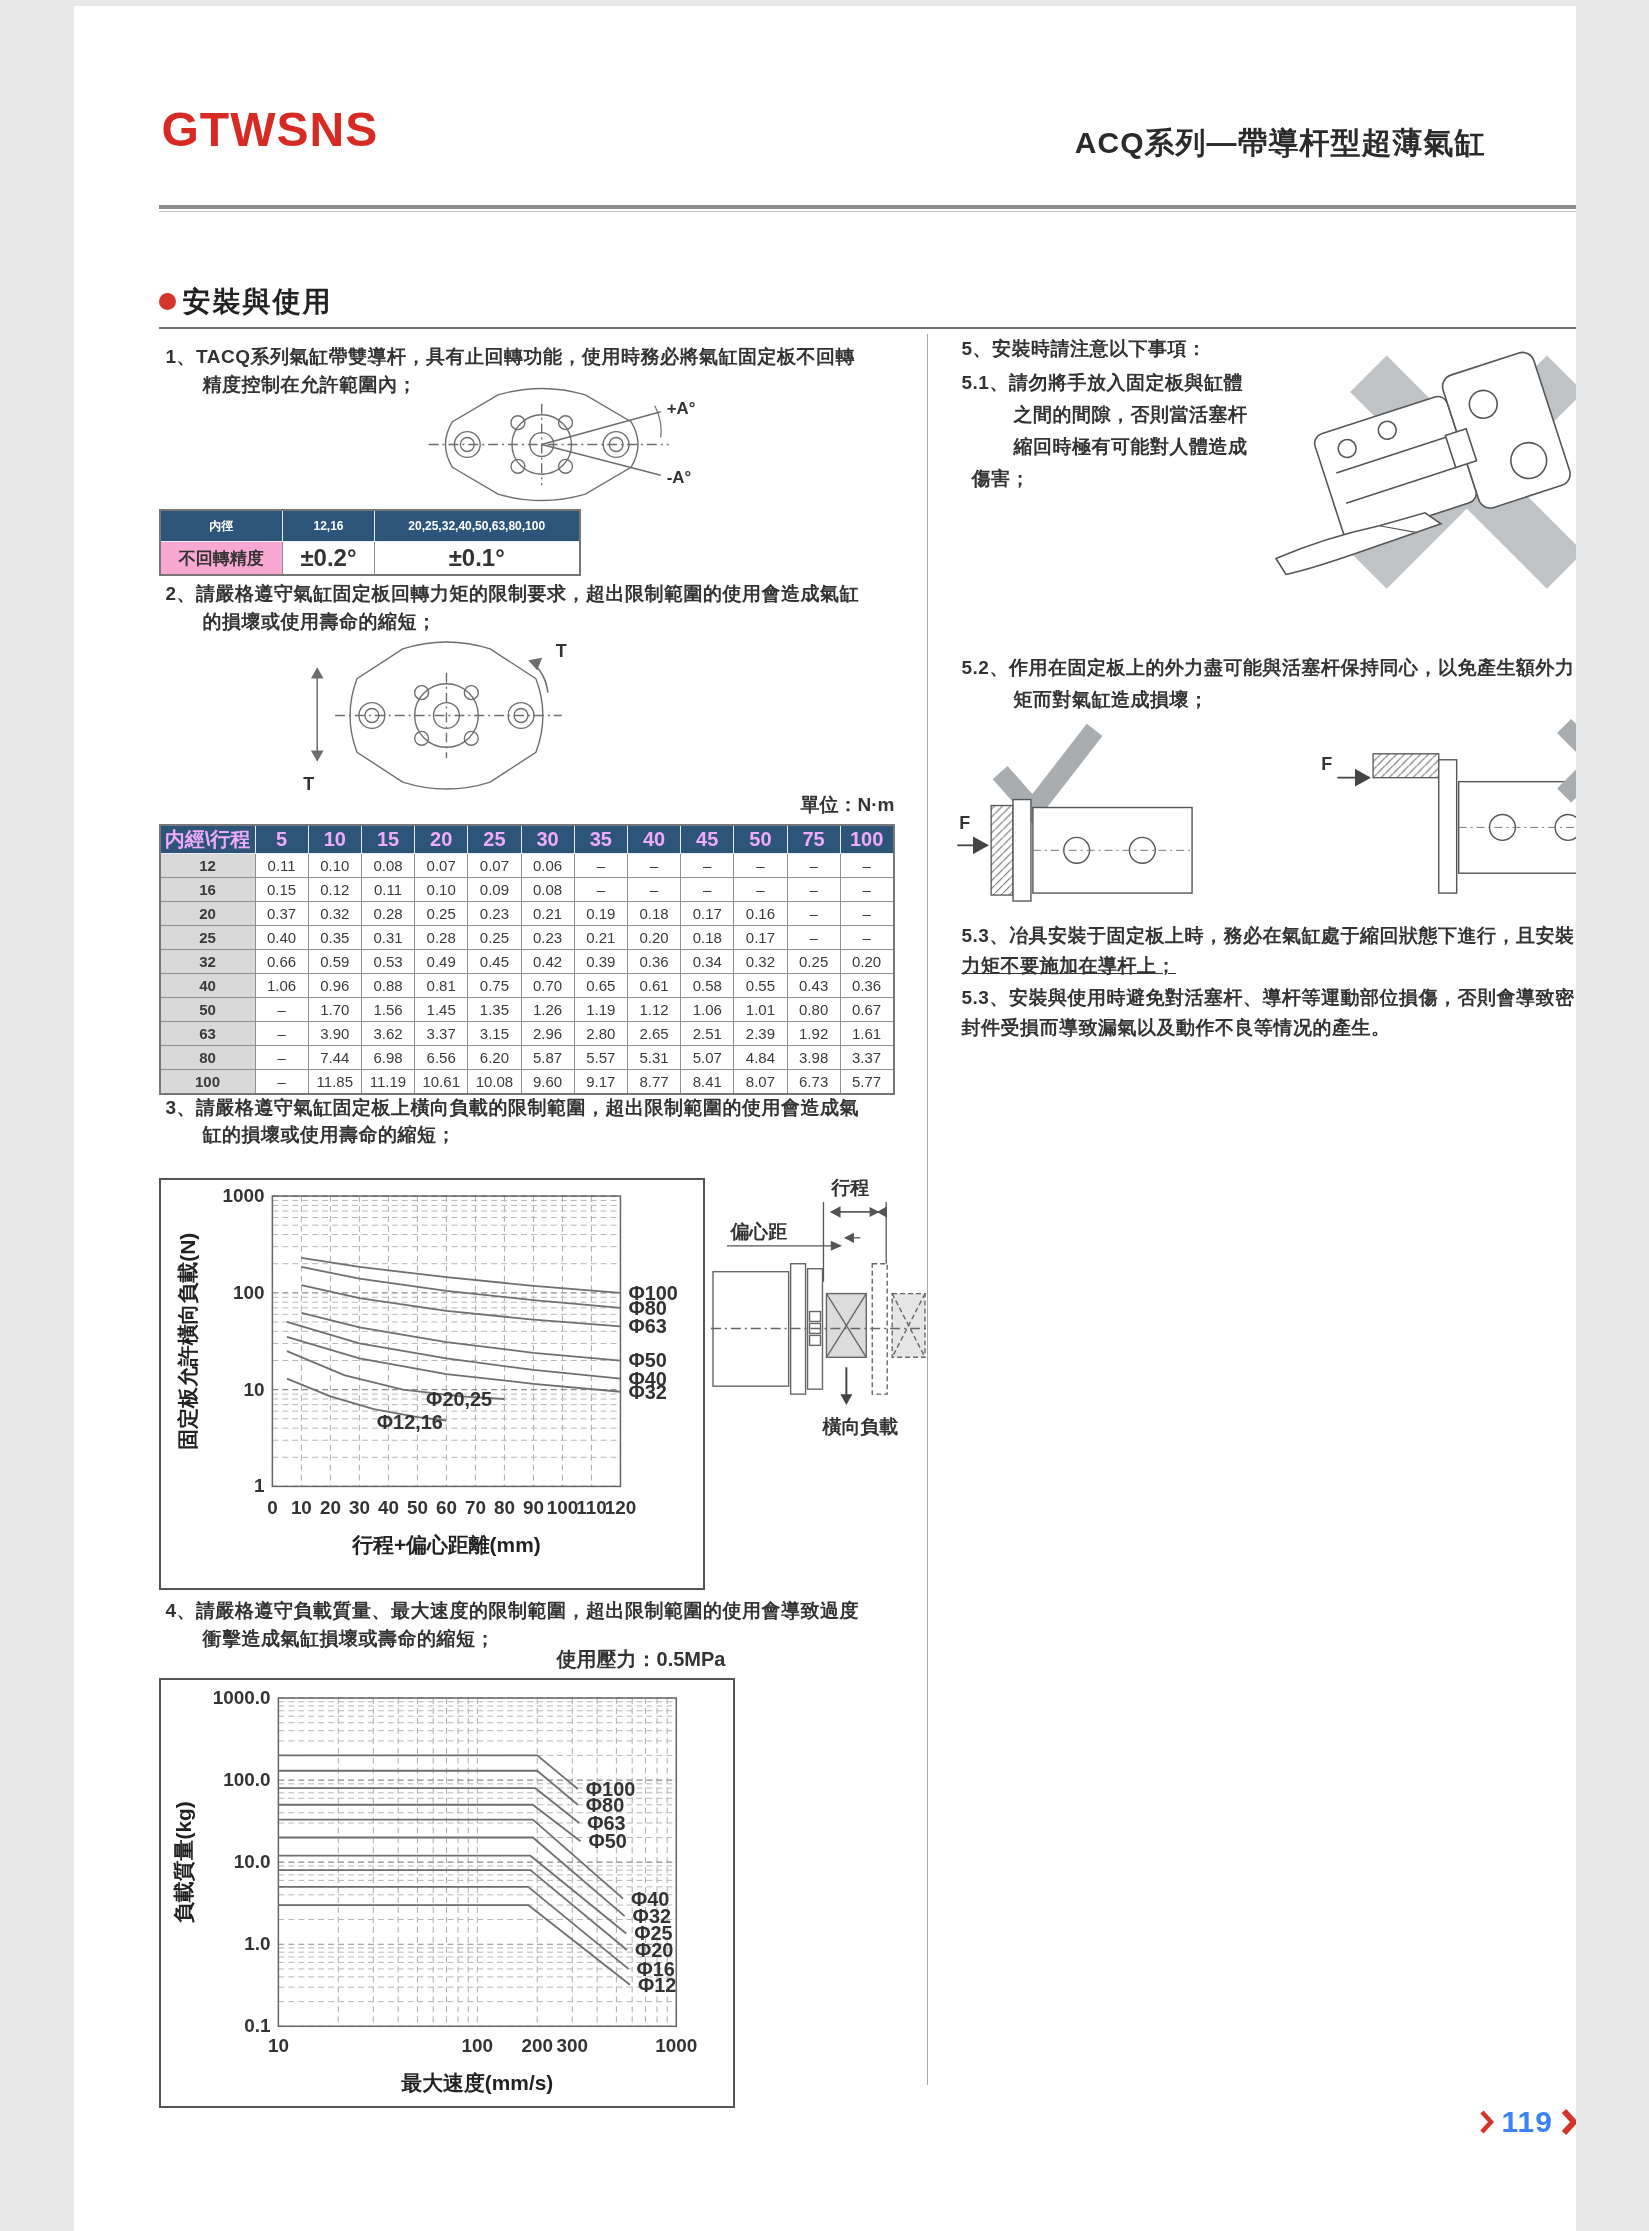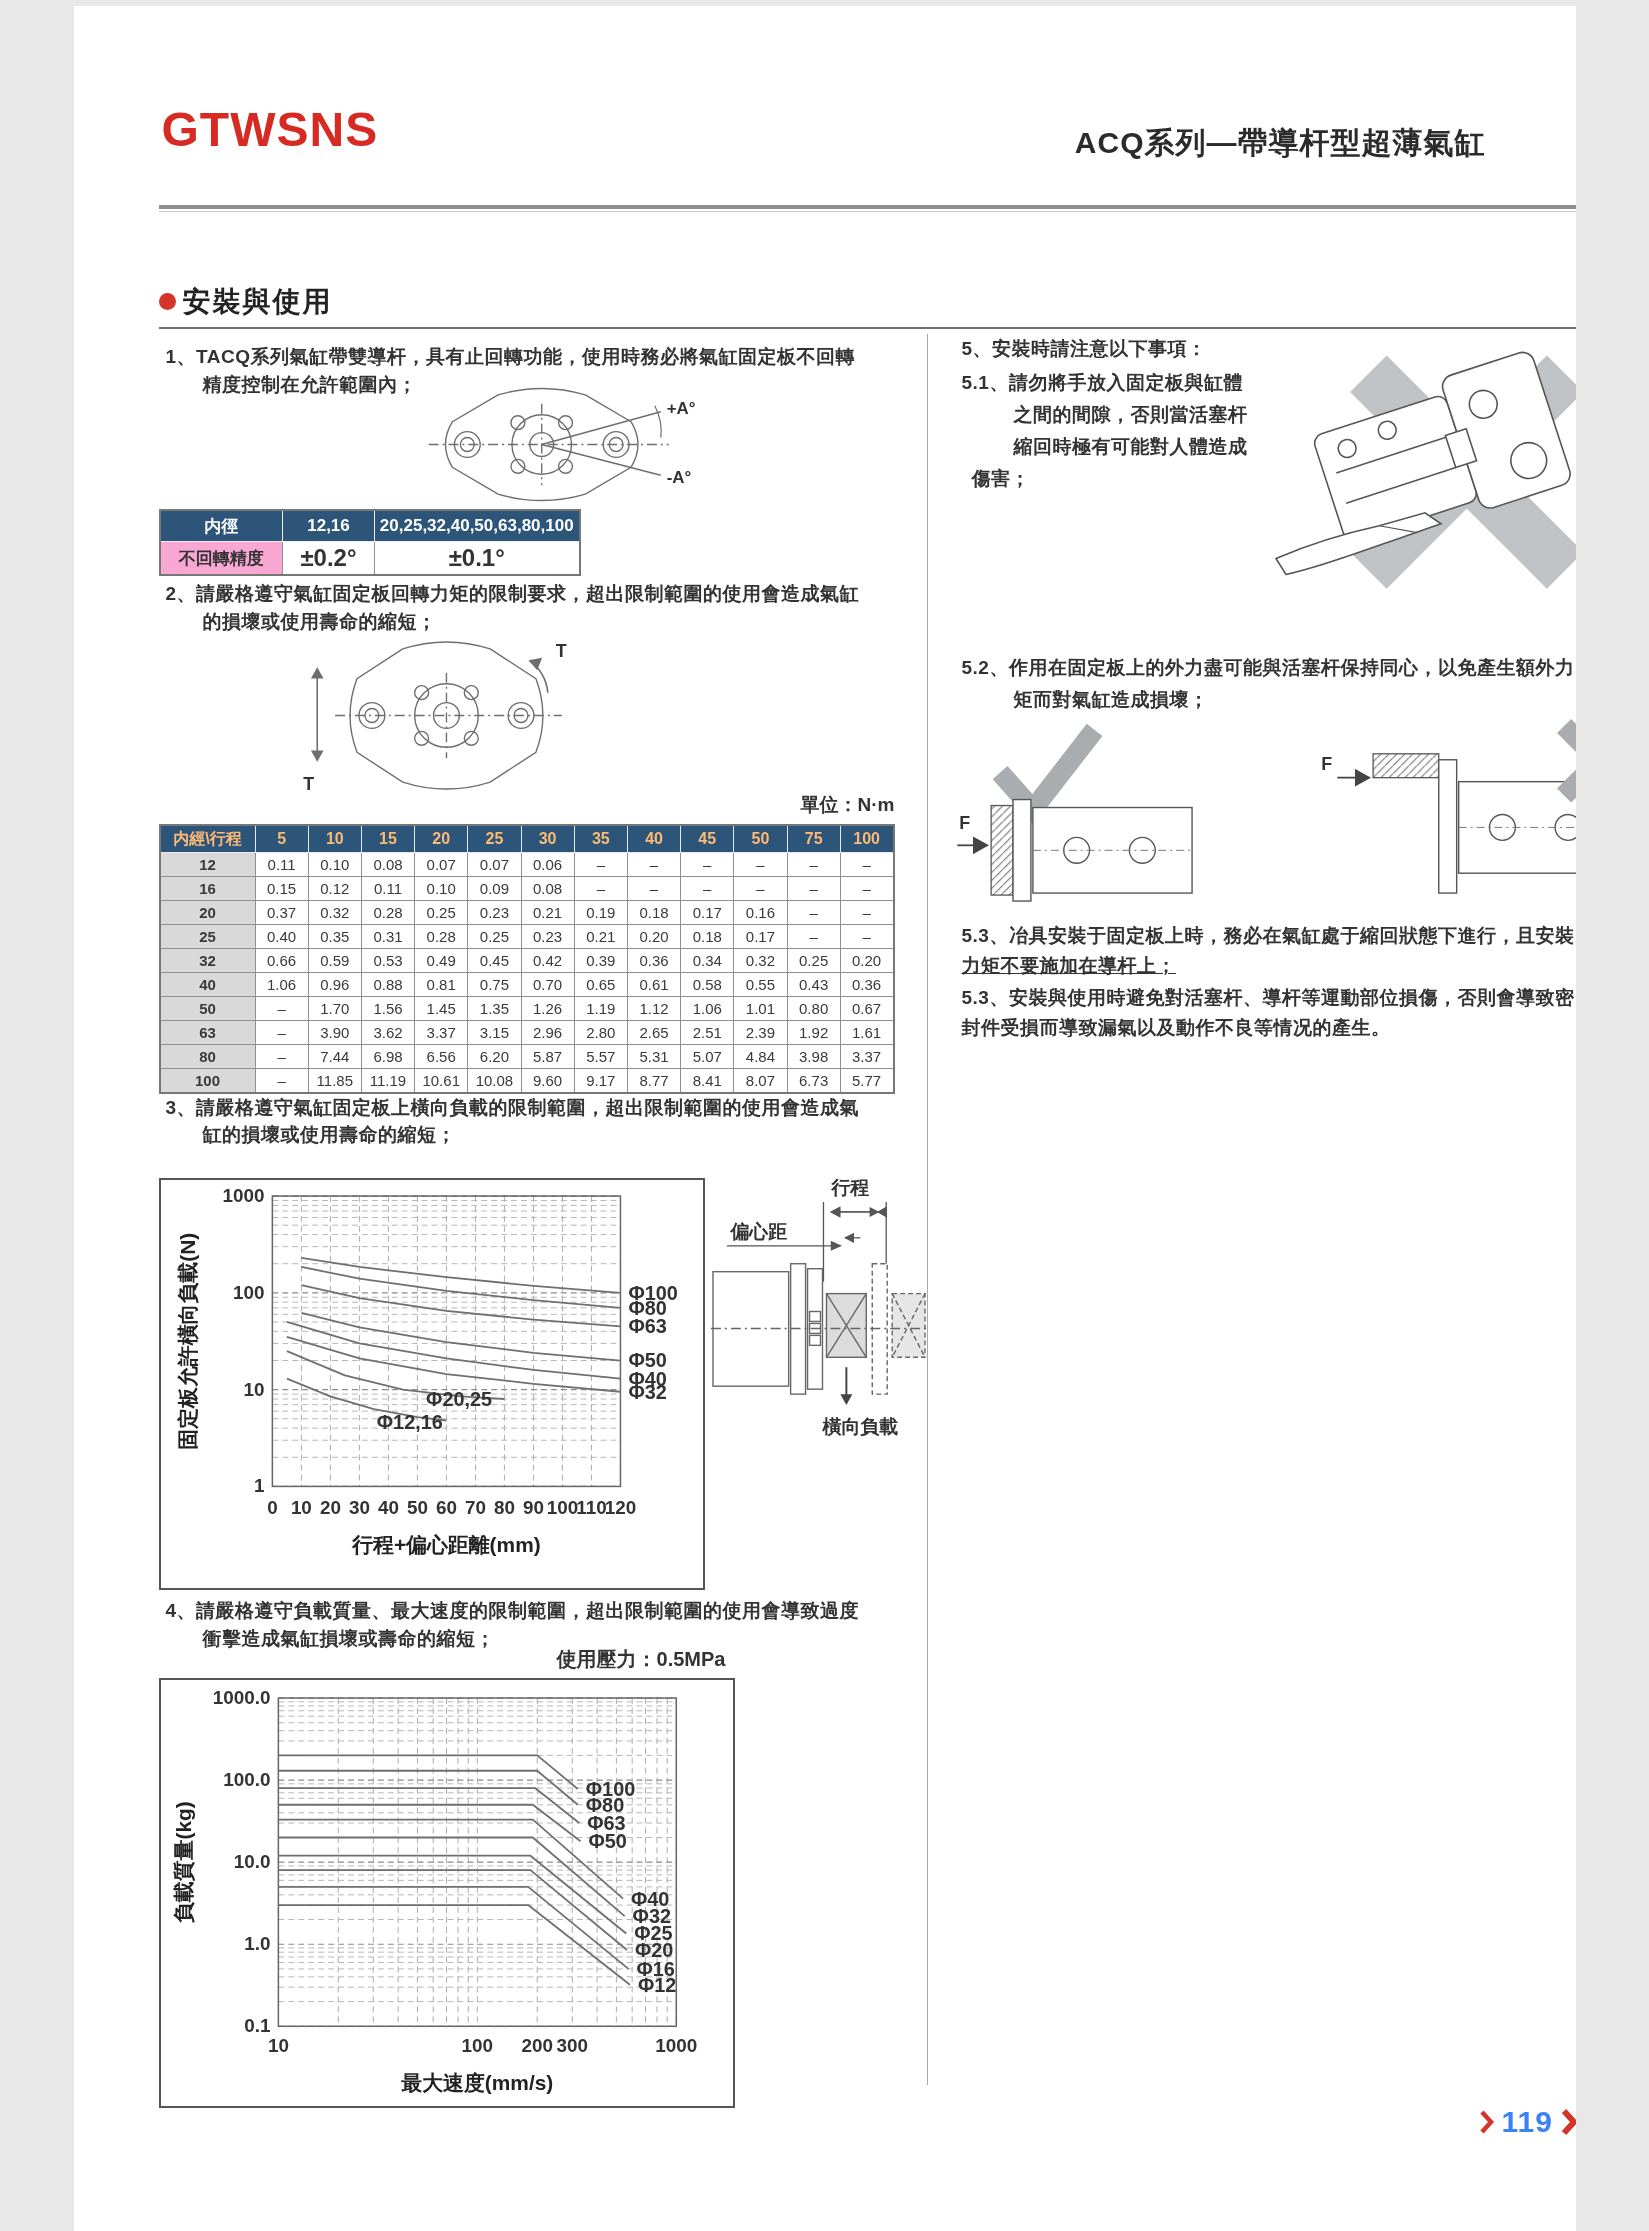--- a/index.html
+++ b/index.html
@@ -10,25 +10,25 @@
   .logo{position:absolute;left:88px;top:96px;font-size:48px;font-weight:800;color:#d62a22;letter-spacing:1px;}
   .doc-title{position:absolute;right:90px;top:117px;font-size:30px;font-weight:700;color:#2b2b2b;letter-spacing:1px;}
   .head-rule{position:absolute;left:85px;top:199px;width:1476px;height:4px;background:#8e8e8e;}
   .head-rule2{position:absolute;left:85px;top:205px;width:1476px;height:1px;background:#c6c6c6;}
   .section-dot{position:absolute;left:85px;top:287px;width:17px;height:17px;border-radius:50%;background:#d4352a;}
   .section-title{position:absolute;left:109px;top:277px;font-size:28px;font-weight:600;color:#222;letter-spacing:2px;}
   .section-rule{position:absolute;left:85px;top:321px;width:1476px;height:2px;background:#6f6f6f;}
   .col-divider{position:absolute;left:853px;top:328px;width:1px;height:1751px;background:#a8a8a8;}
   table{border-collapse:collapse;position:absolute;table-layout:fixed;background:#fff;}
   .rot-table{left:85px;top:503px;width:420px;border:2px solid #777;}
-  .rot-table th{background:#2d5579;color:#fff;font-size:17px;font-weight:700;height:30px;border:1px solid #eceff2;}
+  .rot-table th{background:#2d5579;color:#fff;font-size:12px;font-weight:700;height:30px;border:1px solid #eceff2;}
   .rot-table td{font-size:24px;font-weight:600;height:32px;text-align:center;border:1px solid #8f8f8f;color:#333;}
   .rot-table td.lbl{background:#f9a8d4;font-weight:700;font-size:17px;}
   .tq-table{left:85px;top:818px;width:736px;border:2px solid #777;}
-  .tq-table th{background:#2d5579;color:#fdba74;font-size:16px;font-weight:700;height:26px;border:1px solid #e8ebee;}
+  .tq-table th{background:#2d5579;color:#f0abfc;font-size:20px;font-weight:700;height:26px;border:1px solid #e8ebee;}
   .tq-table td{font-size:15px;font-weight:500;height:23px;text-align:center;border:1px solid #8f8f8f;color:#3a3a3a;}
   .tq-table td.lbl{background:#d9d9d9;font-weight:600;}
   th,td{text-align:center;padding:0;}
   .figure{position:absolute;border:2px solid #555;background:#fff;}
   .unit-label{position:absolute;left:597px;top:786px;width:224px;text-align:right;font-size:19px;font-weight:600;}
   .pressure-label{position:absolute;left:398px;top:1640px;width:254px;text-align:right;font-size:20px;font-weight:700;}
   .footer{position:absolute;left:1405px;top:2099px;display:flex;align-items:center;gap:7px;}
   .footer .pg{font-size:30px;font-weight:700;color:#3b82f6;letter-spacing:1px;}
   svg text{font-family:"Liberation Sans", sans-serif;}
 </style>

